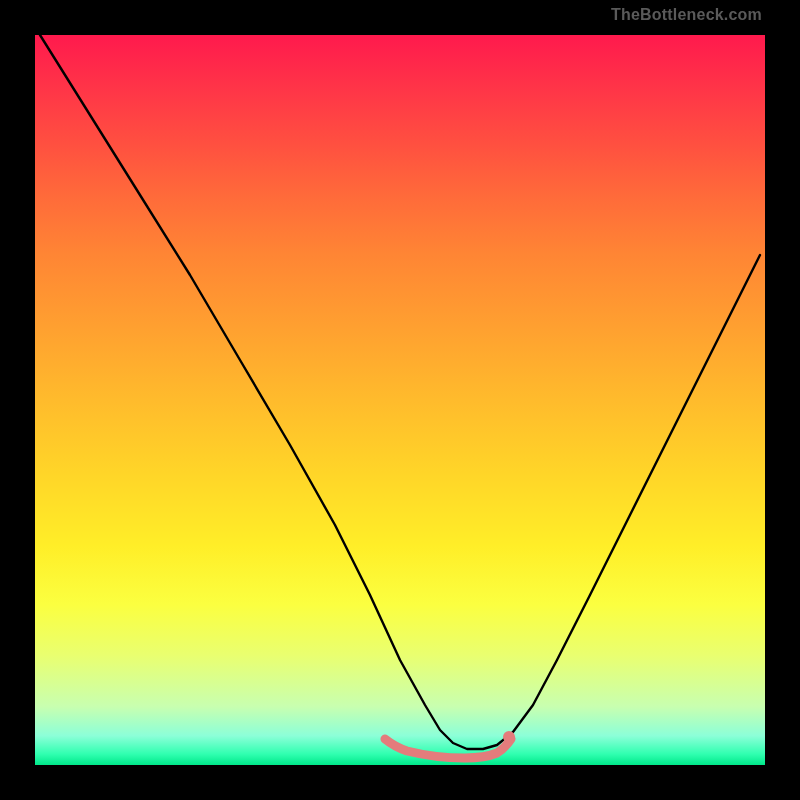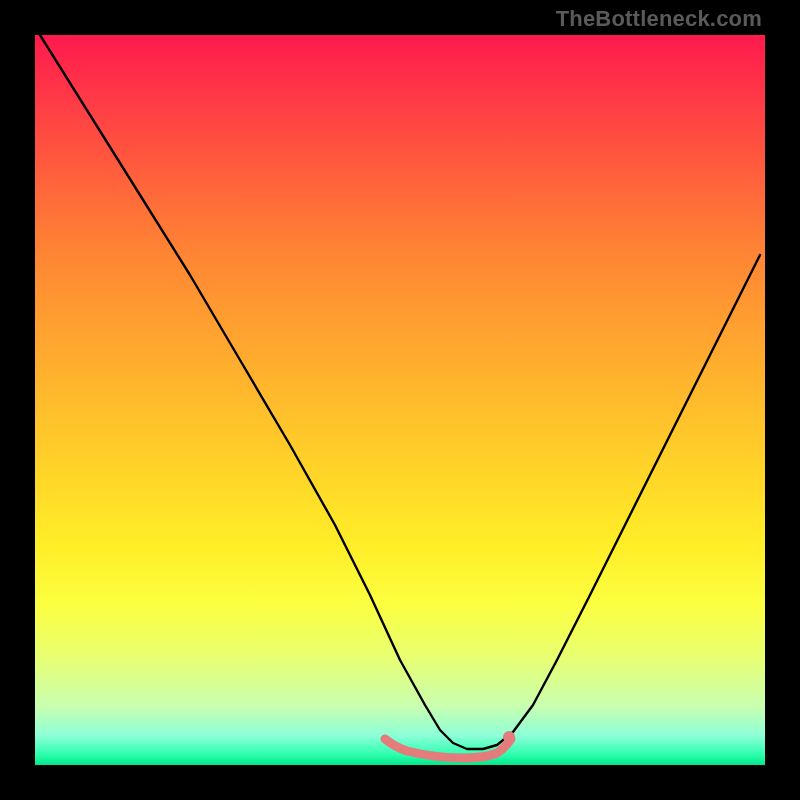--- a/index.html
+++ b/index.html
@@ -41,21 +41,21 @@
       #c8ffb0 92%,
       #8cffd8 96%,
       #30ffb0 98.5%,
       #00e88a 100%
     );
   }
   .watermark {
     position: absolute;
     top: 6px;
     right: 38px;
-    font-size: 22px;
+    font-size: 16px;
     font-weight: 600;
     color: #5a5a5a;
     letter-spacing: 0.2px;
   }
   svg.curve {
     position: absolute;
     left: 0;
     top: 0;
     width: 730px;
     height: 730px;

